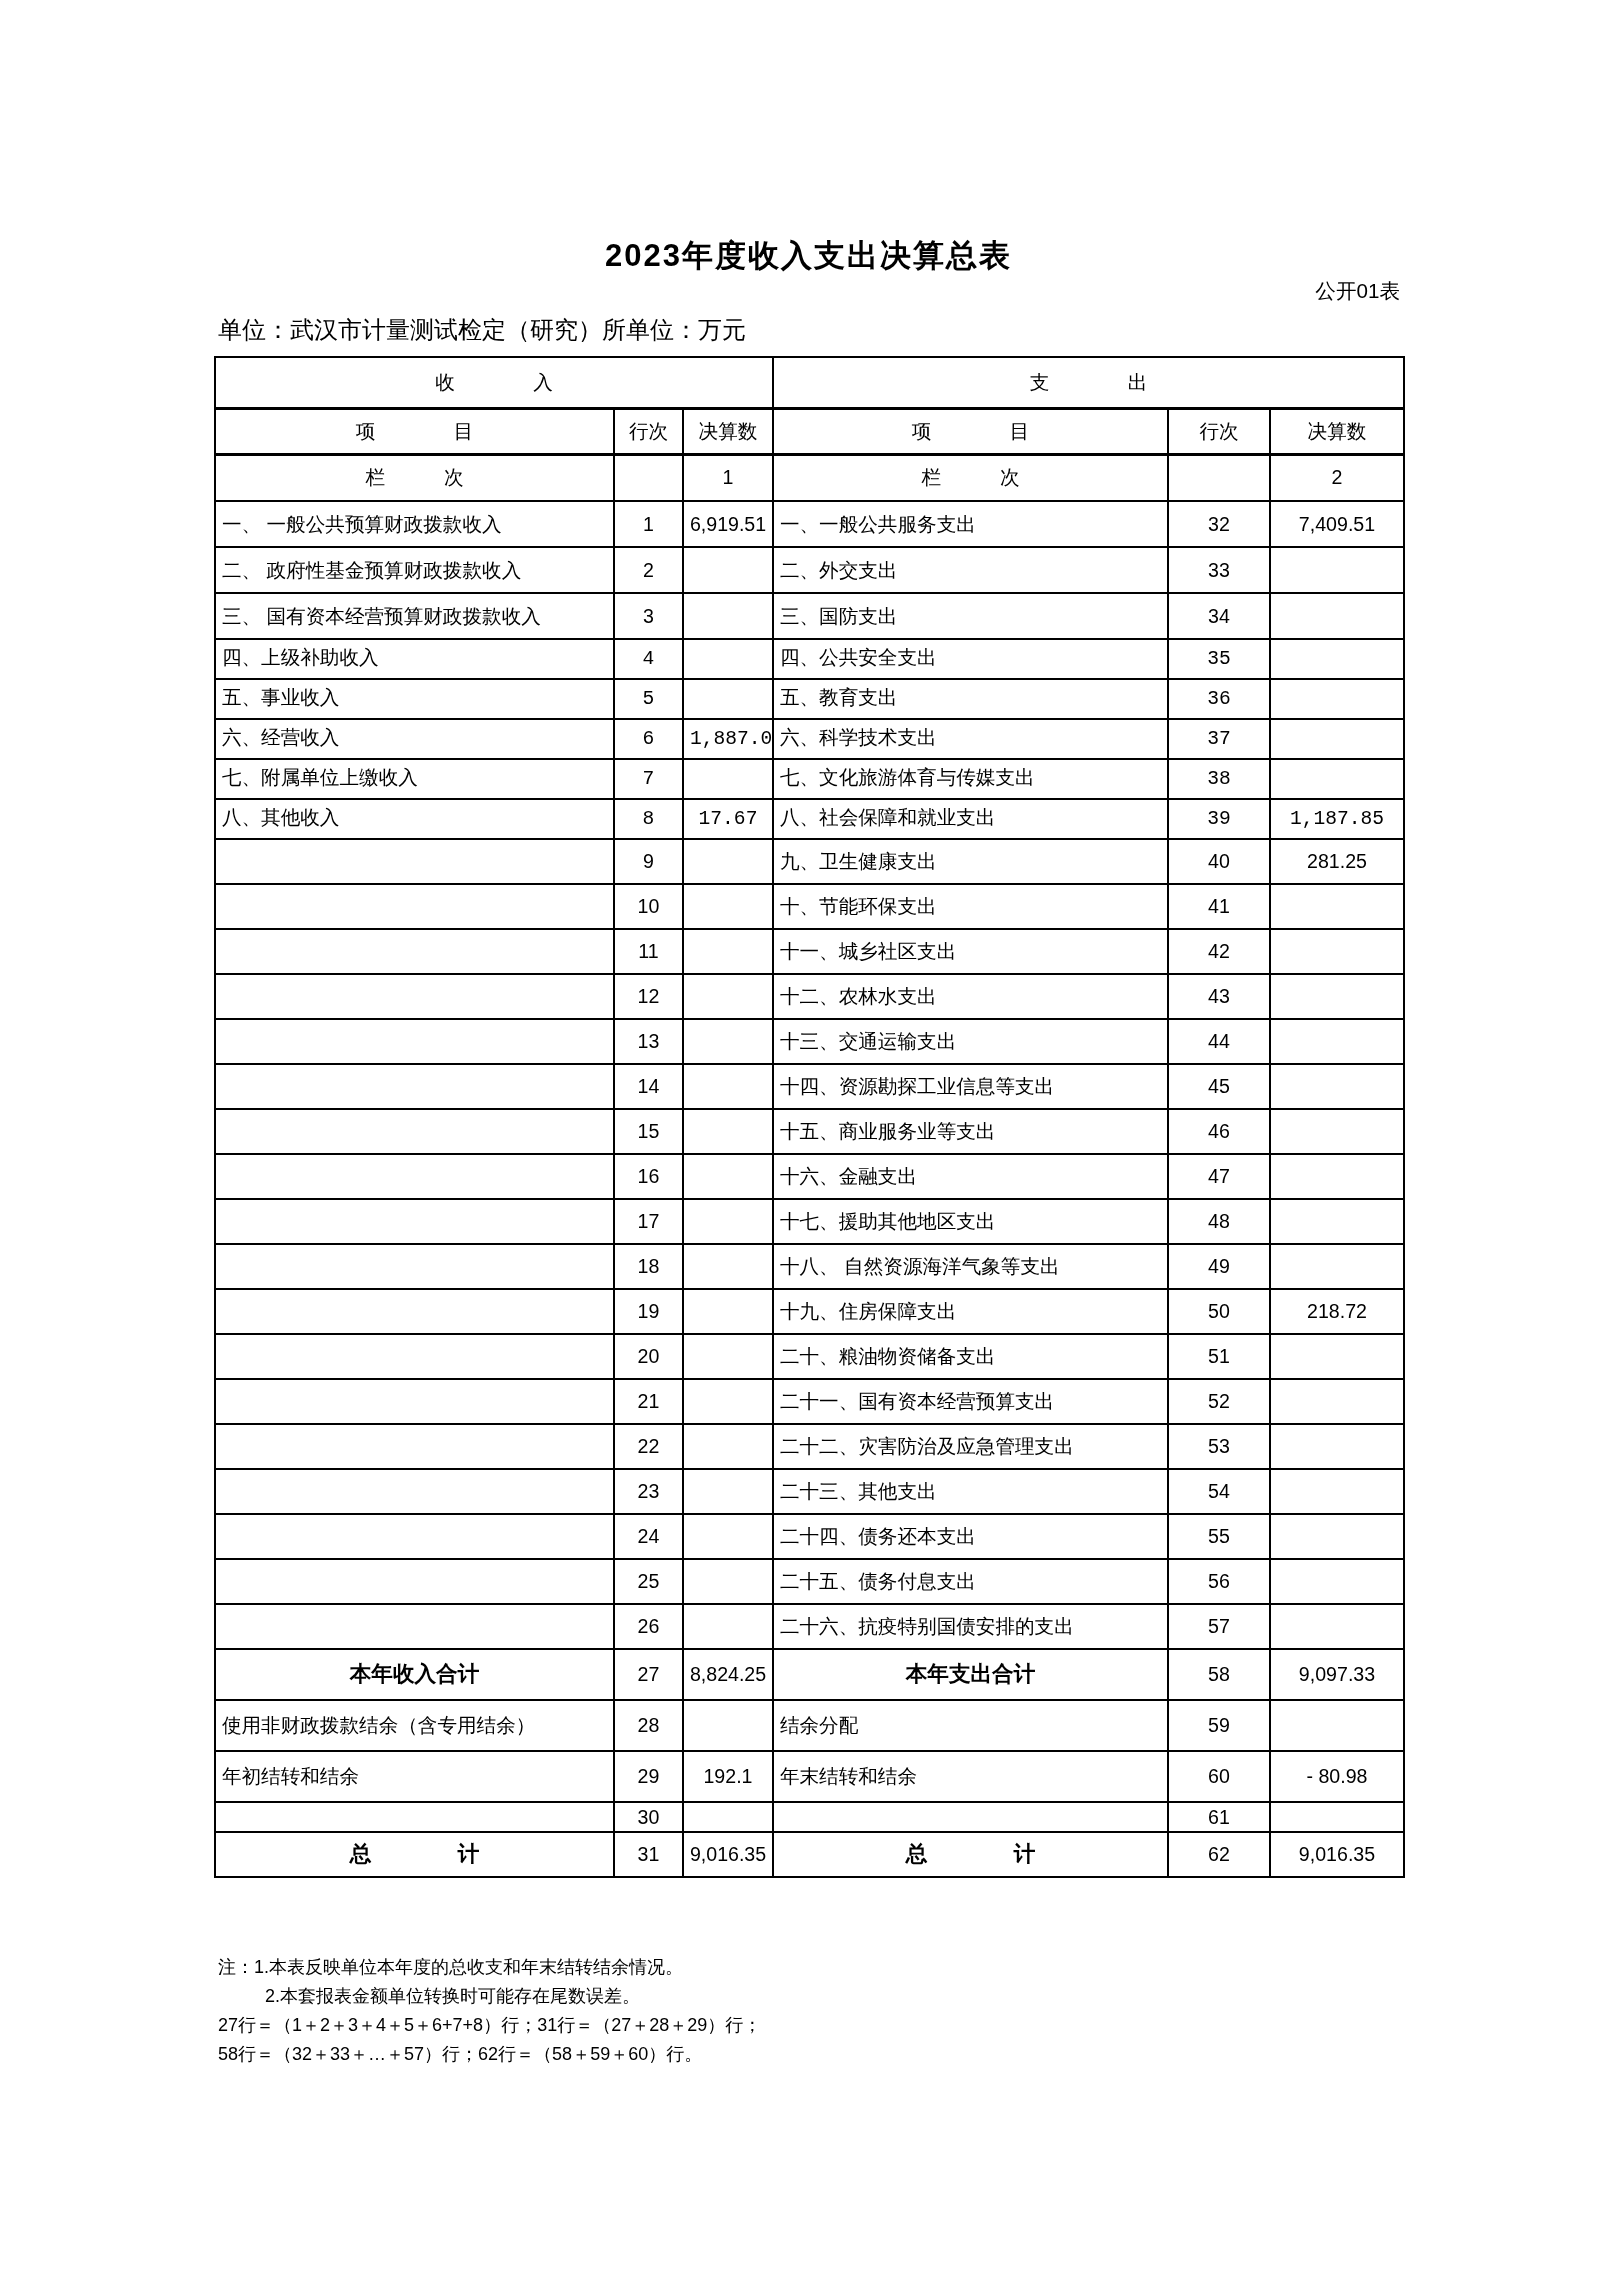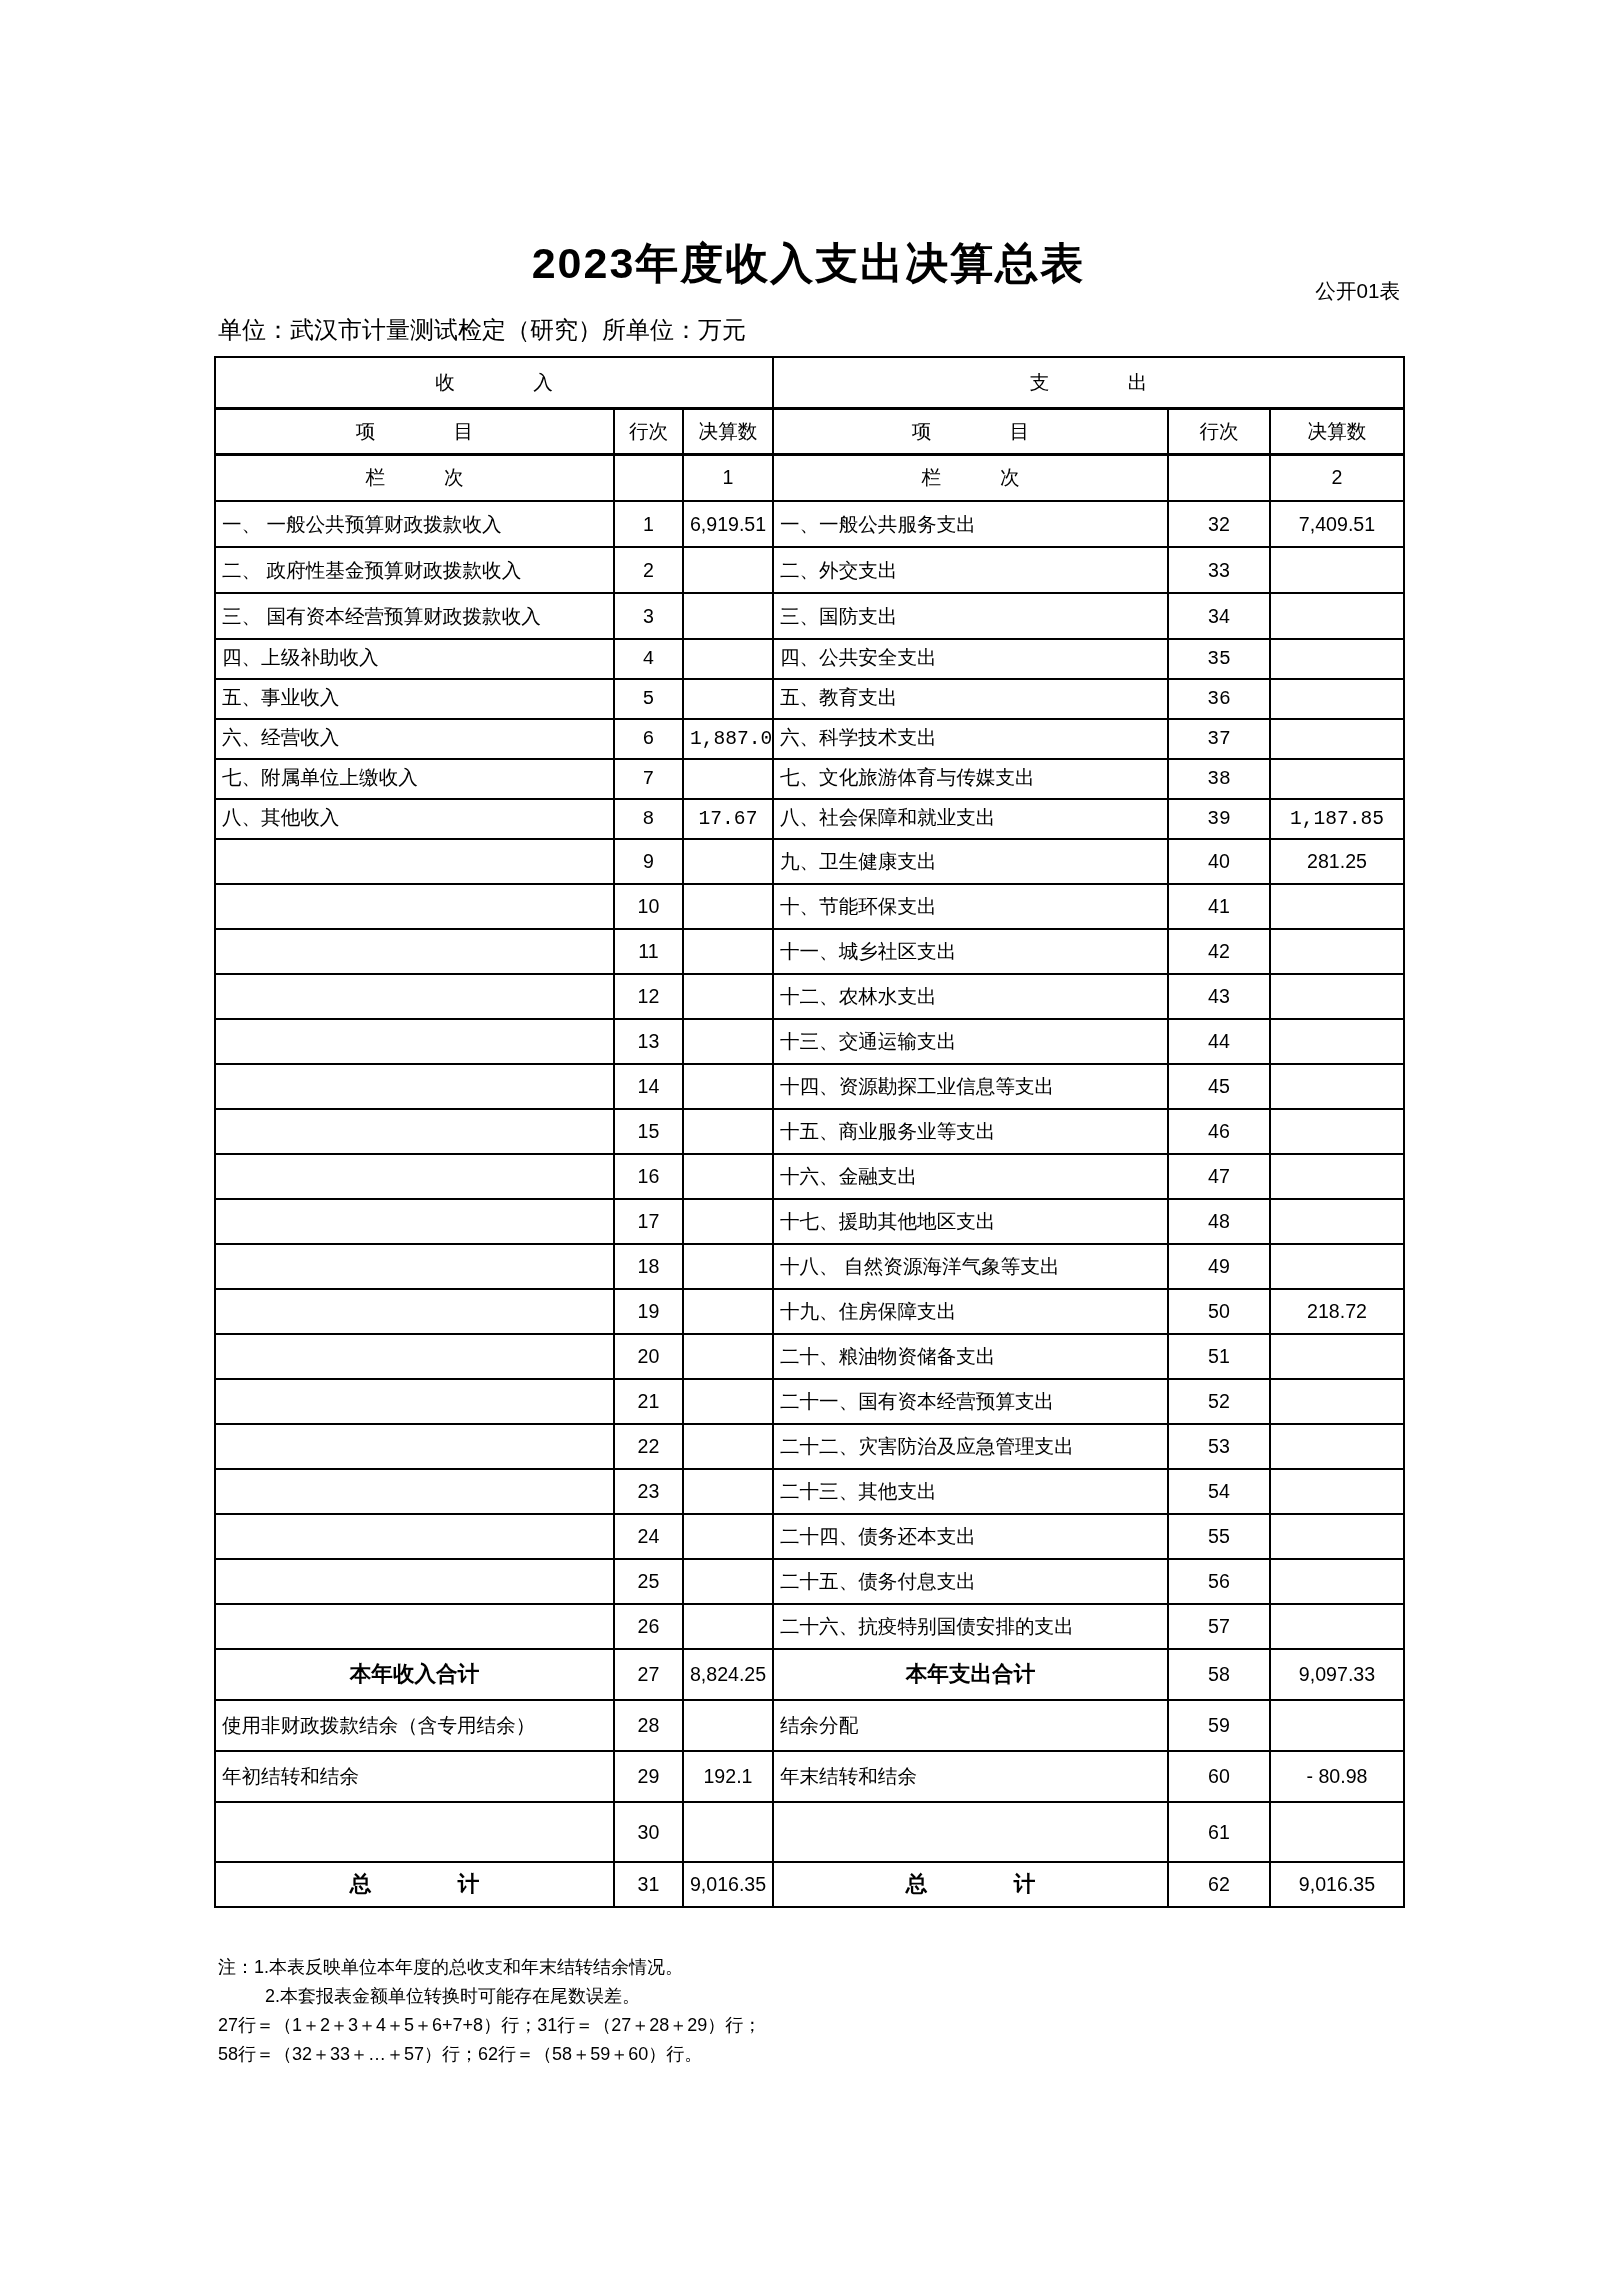--- a/index.html
+++ b/index.html
@@ -5,21 +5,21 @@
   html,body{margin:0;padding:0;}
   body{
     width:1620px;height:2293px;background:#ffffff;color:#000;
     font-family:"Liberation Sans","DejaVu Sans",sans-serif;
     -webkit-font-smoothing:none;
   }
   .sheet{position:relative;width:1620px;height:2293px;background:#fff;overflow:hidden;}
 
   .doc-title{
     position:absolute;left:214px;top:235px;width:1189px;
-    text-align:center;font-size:43px;font-weight:bold;letter-spacing:2px;white-space:nowrap;
+    text-align:center;font-size:31px;font-weight:bold;letter-spacing:2px;white-space:nowrap;
   }
   .form-code{
     position:absolute;left:214px;top:277px;width:1186px;
     text-align:right;font-size:20.6px;
   }
   .meta-row{
     position:absolute;left:218px;top:314px;width:1184px;
     display:flex;justify-content:flex-start;align-items:flex-end;font-size:24px;
   }
 
@@ -43,21 +43,21 @@
   thead tr:nth-child(2){height:46px;}
   thead tr:nth-child(3){height:47px;}
   thead td{text-align:center;font-size:20.6px;}
   thead tr:nth-child(1) td, thead tr:nth-child(2) td{border-bottom-width:3.9px;}
 
   
   tbody tr:nth-child(-n+3){height:46px;}
   tbody tr:nth-child(n+4):nth-child(-n+8){height:40px;font-family:Liberation Mono, monospace;}
   tbody tr:nth-child(n+9):nth-child(-n+26){height:45px;}
   tbody tr:nth-child(n+27):nth-child(-n+29){height:51px;}
-  tbody tr:nth-child(30){height:60px;}
+  tbody tr:nth-child(30){height:30px;}
   tbody tr:nth-child(31){height:45px;}
 
   tbody td.c-item{text-align:left;}
   tbody td.c-num, tbody td.c-amt{text-align:center;}
   tbody tr.total-row td.c-item{text-align:center;font-weight:bold;font-size:21.6px;border-radius:12px;}
   tbody tr.thick-bottom td{border-bottom-width:2.9px;}
 
   .notes{
     position:absolute;left:218px;top:1953px;width:1196px;
     font-size:18px;line-height:29px;

